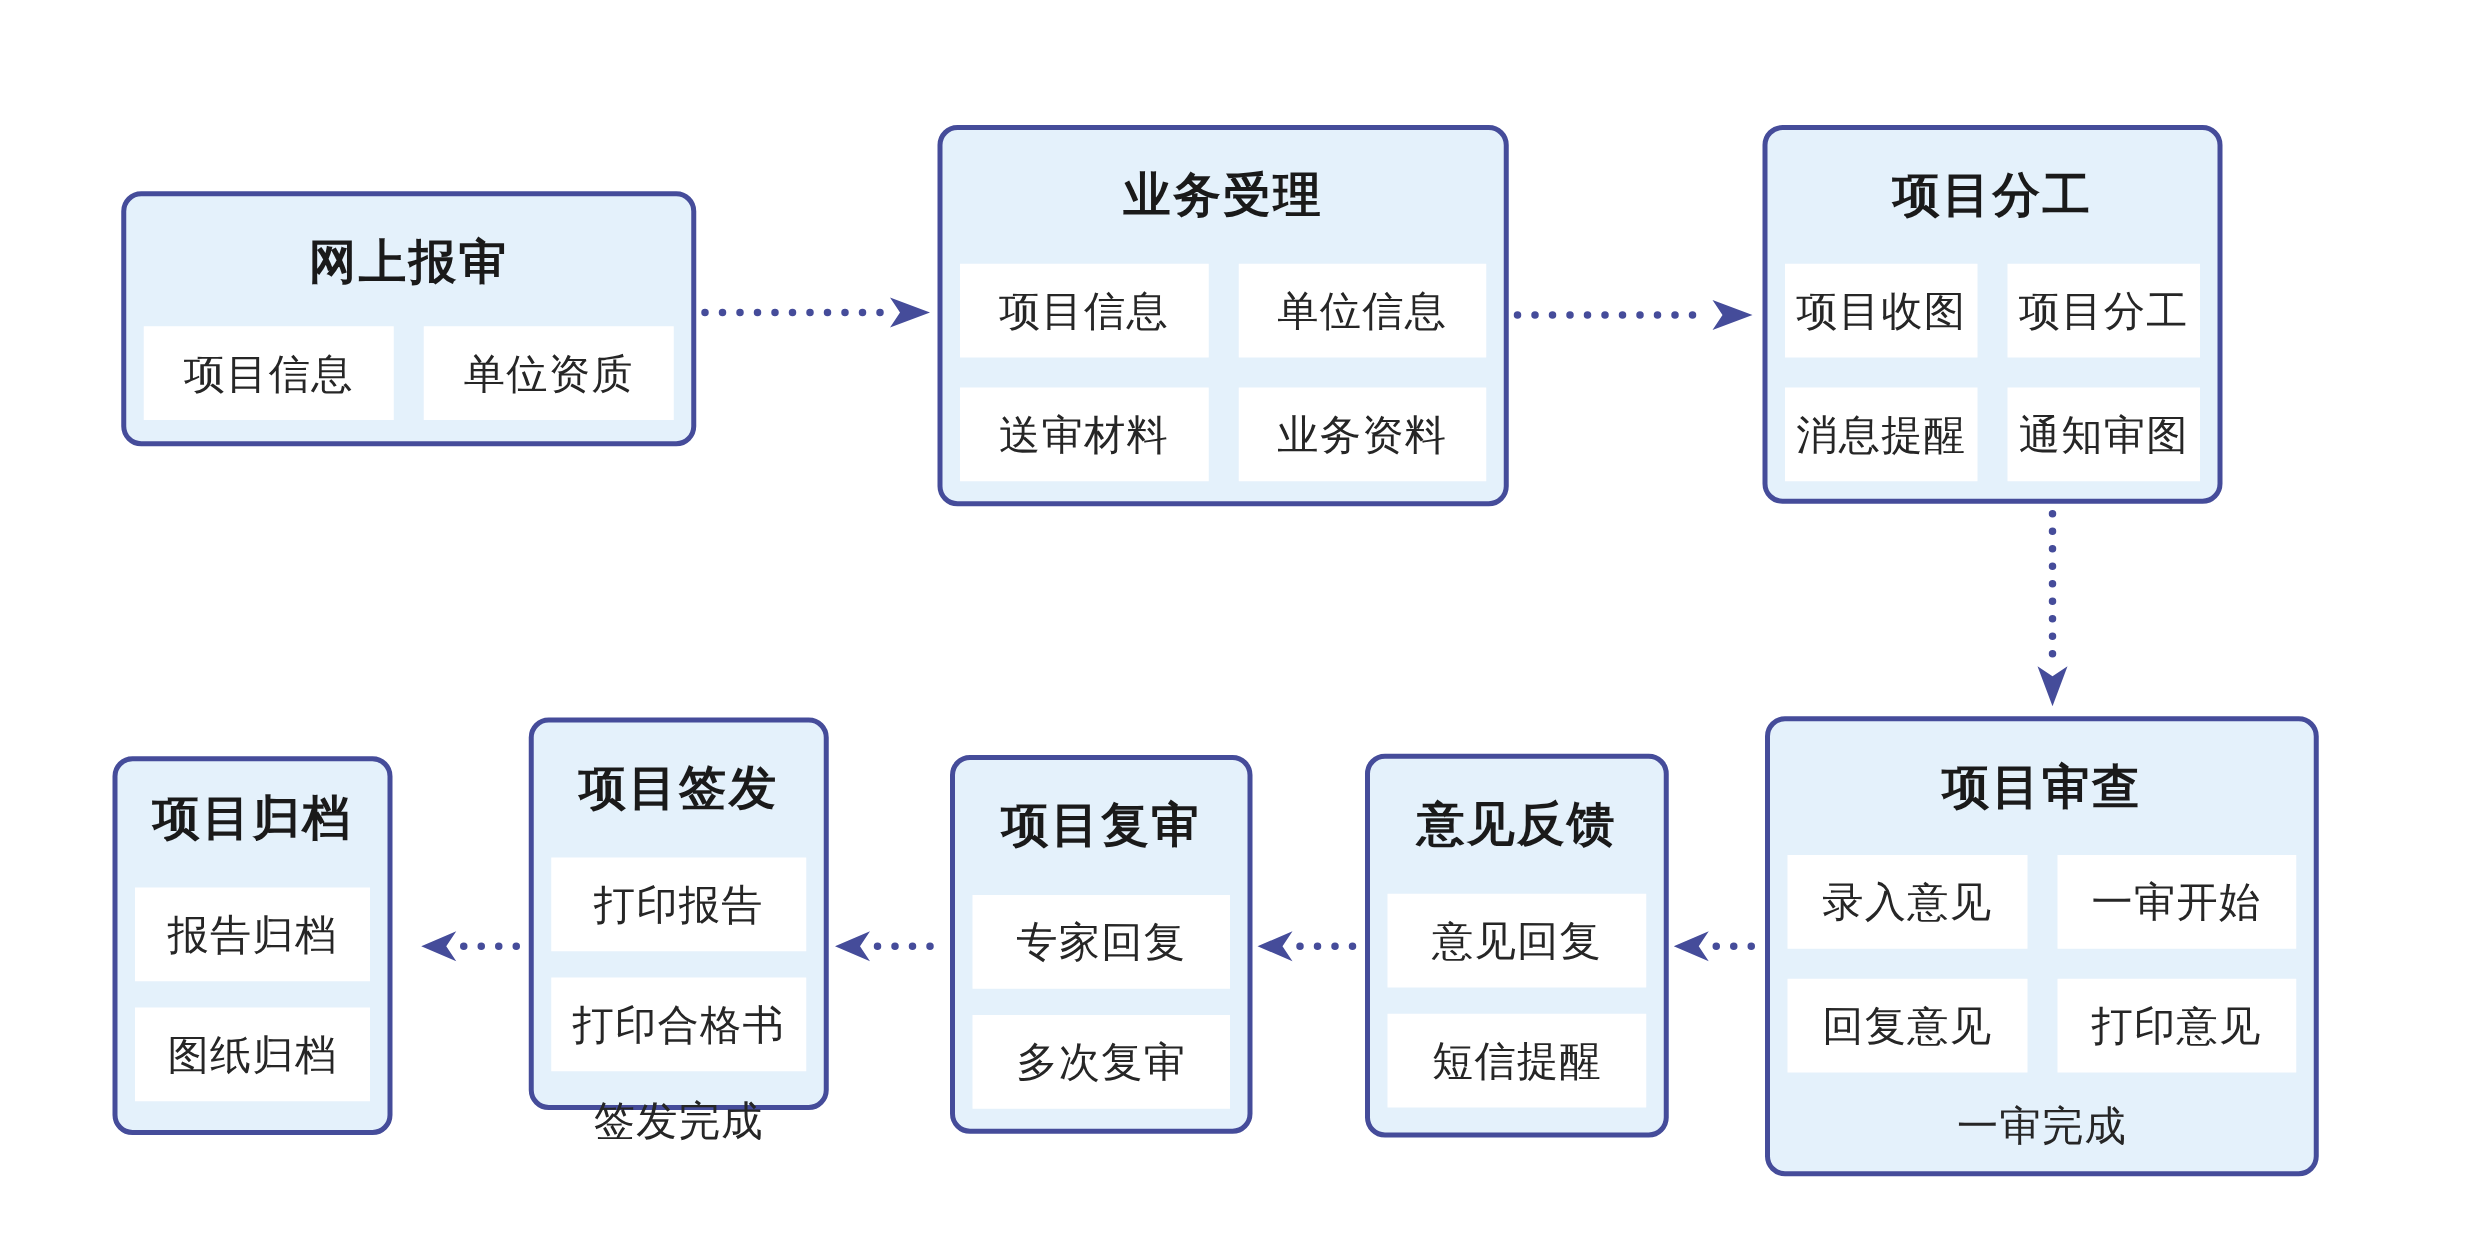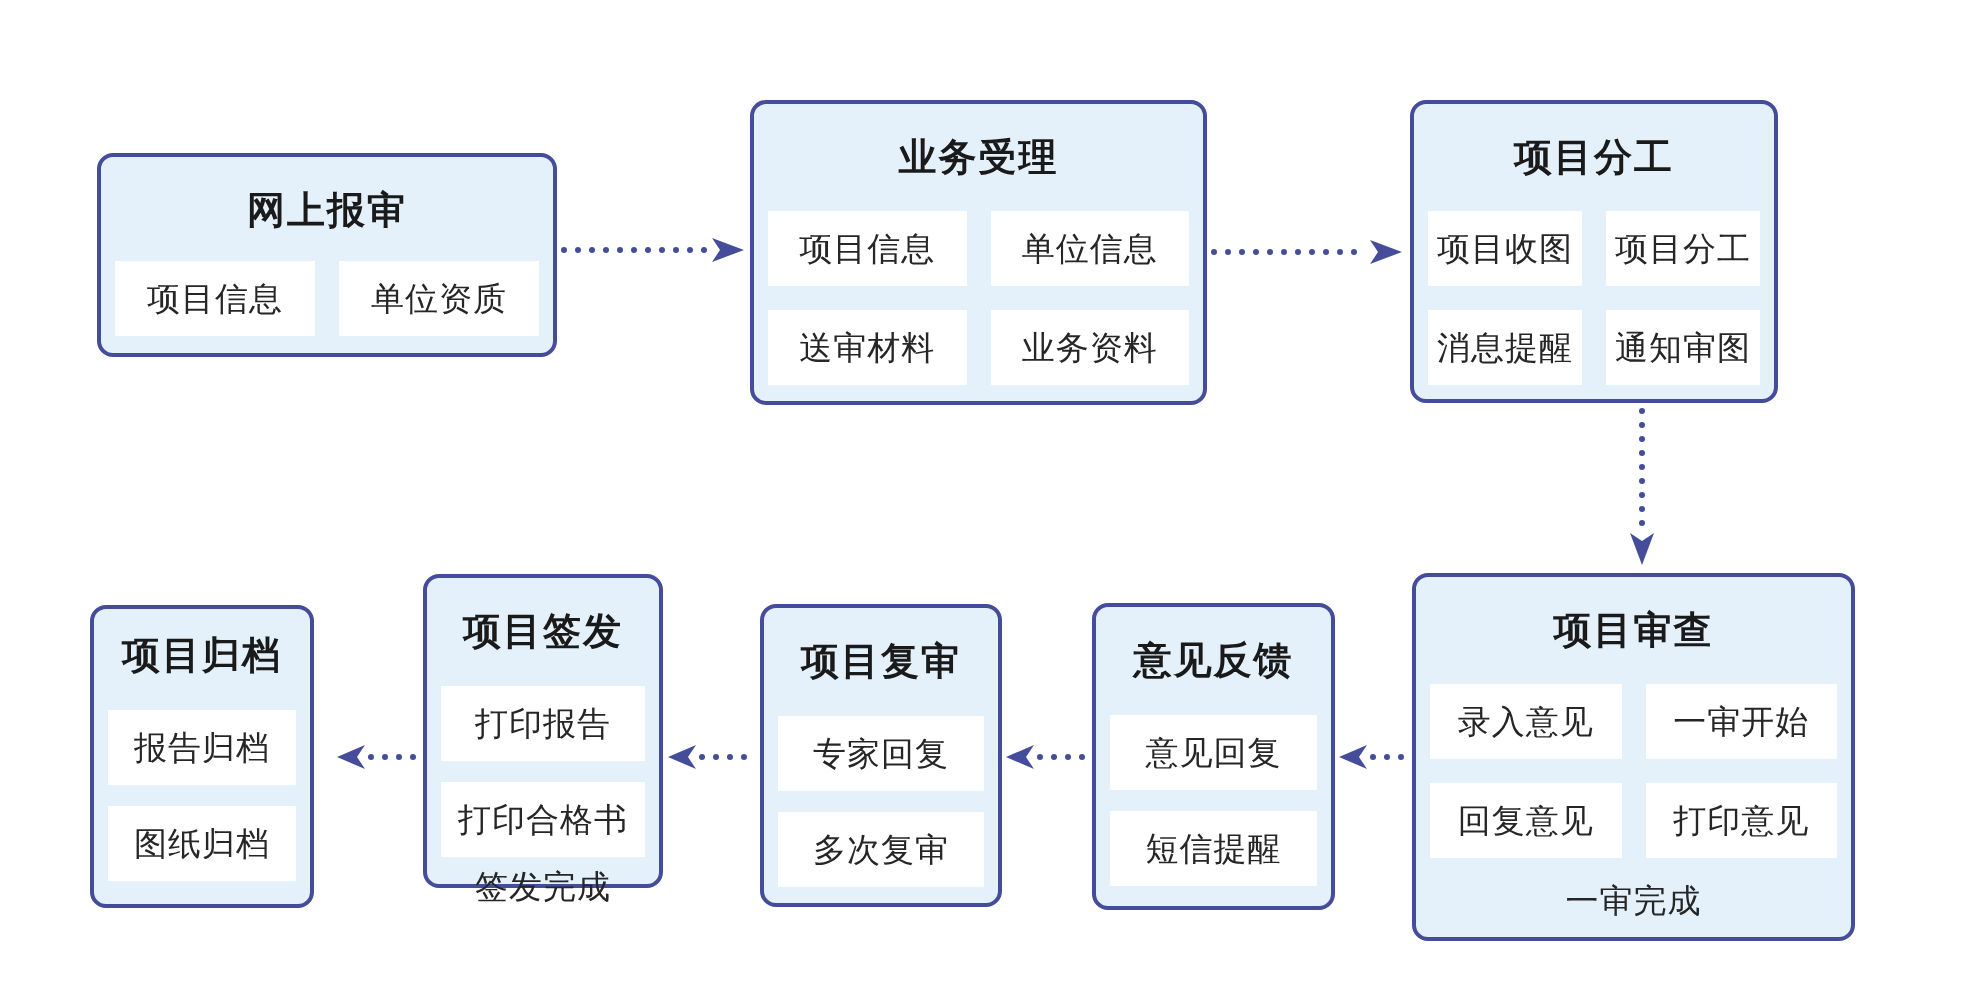--- a/index.html
+++ b/index.html
@@ -135,21 +135,21 @@
       <div class="box-item">多次复审</div>
     </div>
   </div>
 
   <div class="flow-box" style="left:423px; top:574px; width:240px; height:314px;">
     <div class="box-title">项目签发</div>
     <div class="box-items cols-1">
       <div class="box-item">打印报告</div>
       <div class="box-item">打印合格书</div>
     </div>
-    <div class="box-footer" style="margin-top:7px;">签发完成</div>
+    <div class="box-footer" style="margin-top:17px;">签发完成</div>
   </div>
 
   <div class="flow-box" style="left:90px; top:605px; width:224px; height:303px;">
     <div class="box-title" style="margin-top:23px;">项目归档</div>
     <div class="box-items cols-1">
       <div class="box-item">报告归档</div>
       <div class="box-item">图纸归档</div>
     </div>
   </div>
 

